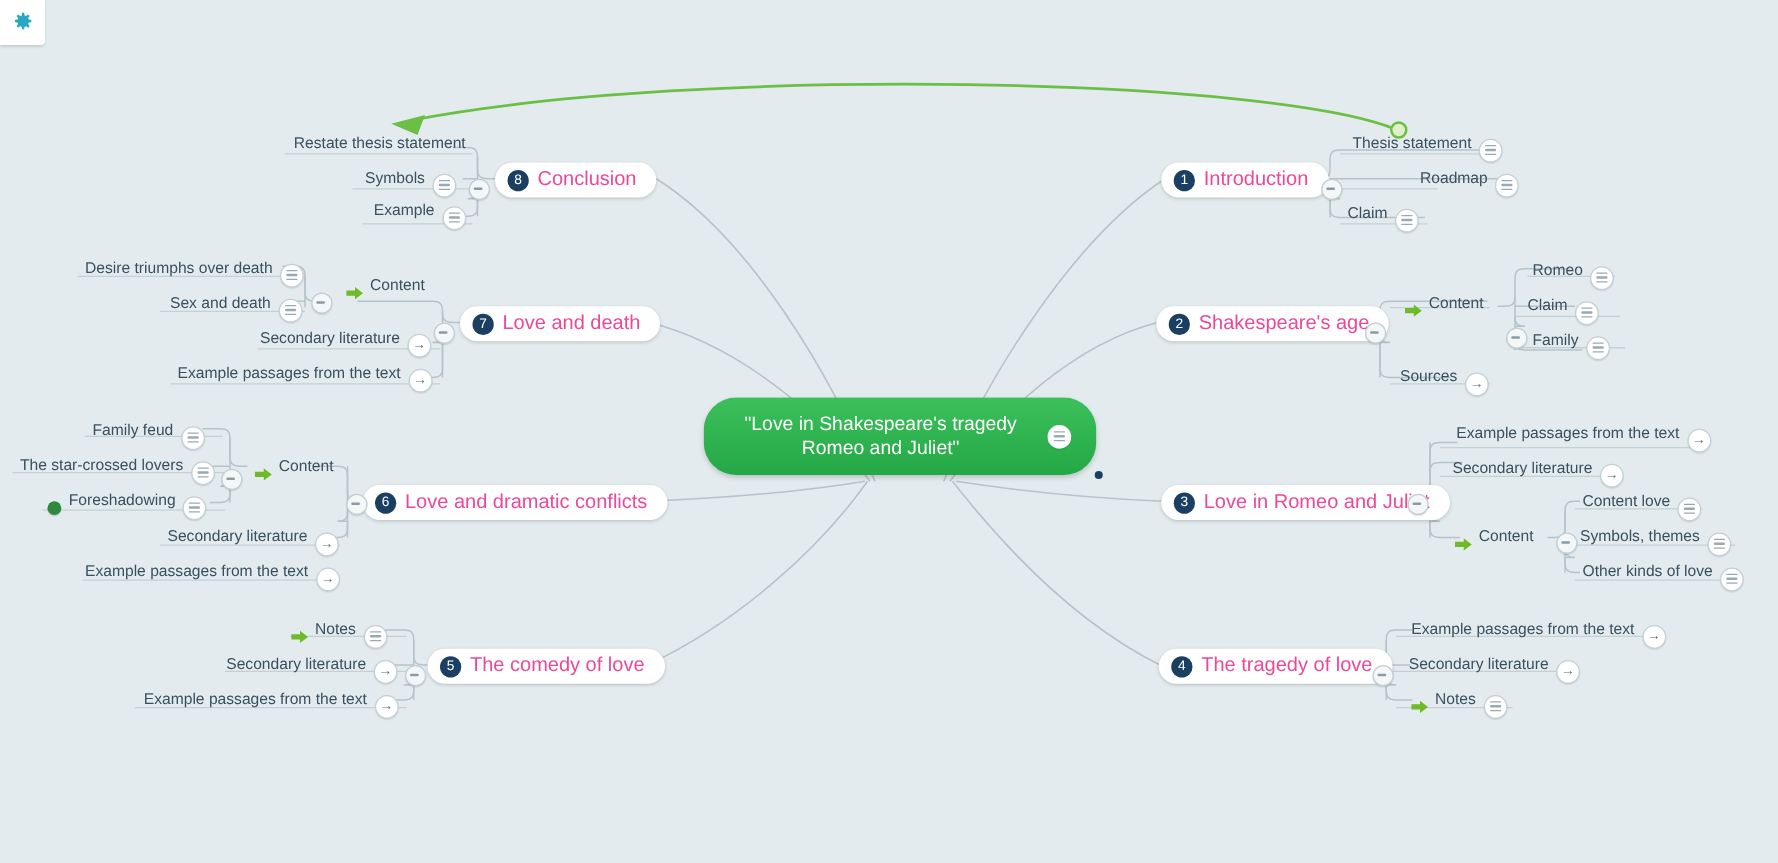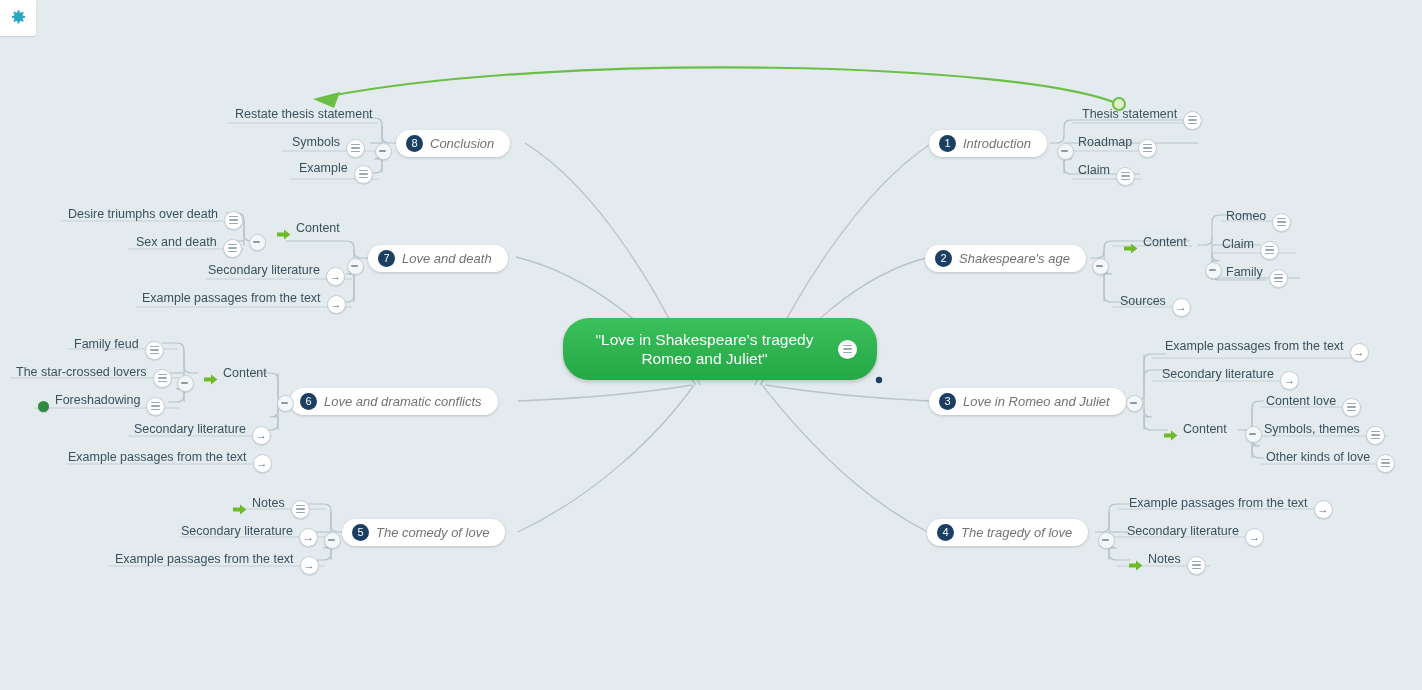--- a/index.html
+++ b/index.html
@@ -52,21 +52,21 @@
     color:#2b3a44;
     z-index:15;
   }
   .badge{
     width:17px;height:17px;border-radius:50%;
     background:#1b3f63;color:#fff;
     font-size:11px;line-height:17px;text-align:center;
     display:inline-block;margin-right:7px;flex:none;
     font-family:"Liberation Sans", sans-serif;
   }
-  .mainlabel{font-size:13px;color:#737373;font-style:italic;}
+  .mainlabel{font-size:16px;color:#ec4899;}
 
   
   .sub{
     font-size:12.5px;
     color:#39505e;
     z-index:12;
   }
   .sub .lbl{padding-bottom:12px;}
 
   
@@ -276,21 +276,21 @@
   <div class="toggle" style="left:1057px;top:143px;"></div>
 
   <div class="node sub" style="left:1082px;top:107px;">
     <span class="lbl">Thesis statement</span>
     <span class="ic noteicon">
         <i></i>
         <i></i>
         <i></i>
       </span>
   </div>
-  <div class="node sub" style="left:1078px;top:135px;">
+  <div class="node sub" style="left:1136px;top:135px;">
     <span class="lbl">Roadmap</span>
     <span class="ic noteicon">
         <i></i>
         <i></i>
         <i></i>
       </span>
   </div>
   <div class="node sub" style="left:1078px;top:163px;">
     <span class="lbl">Claim</span>
     <span class="ic noteicon">

